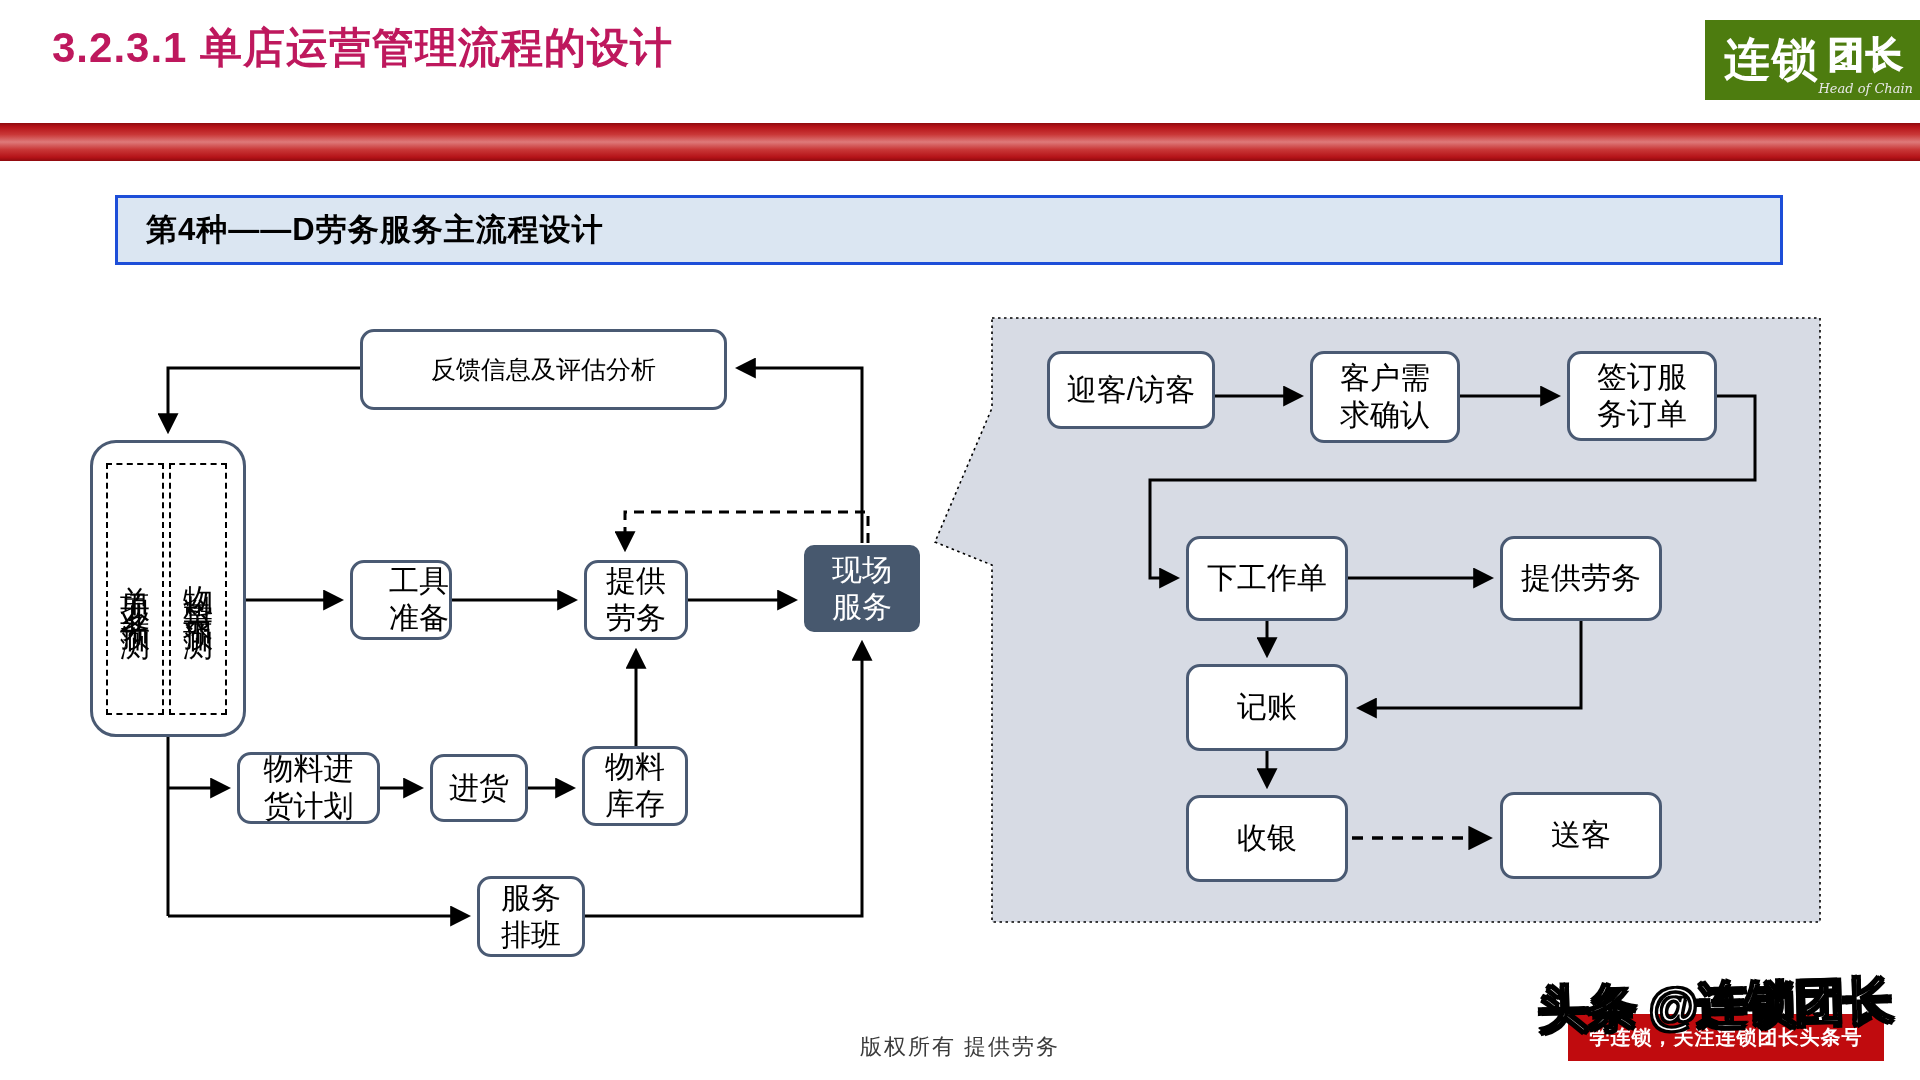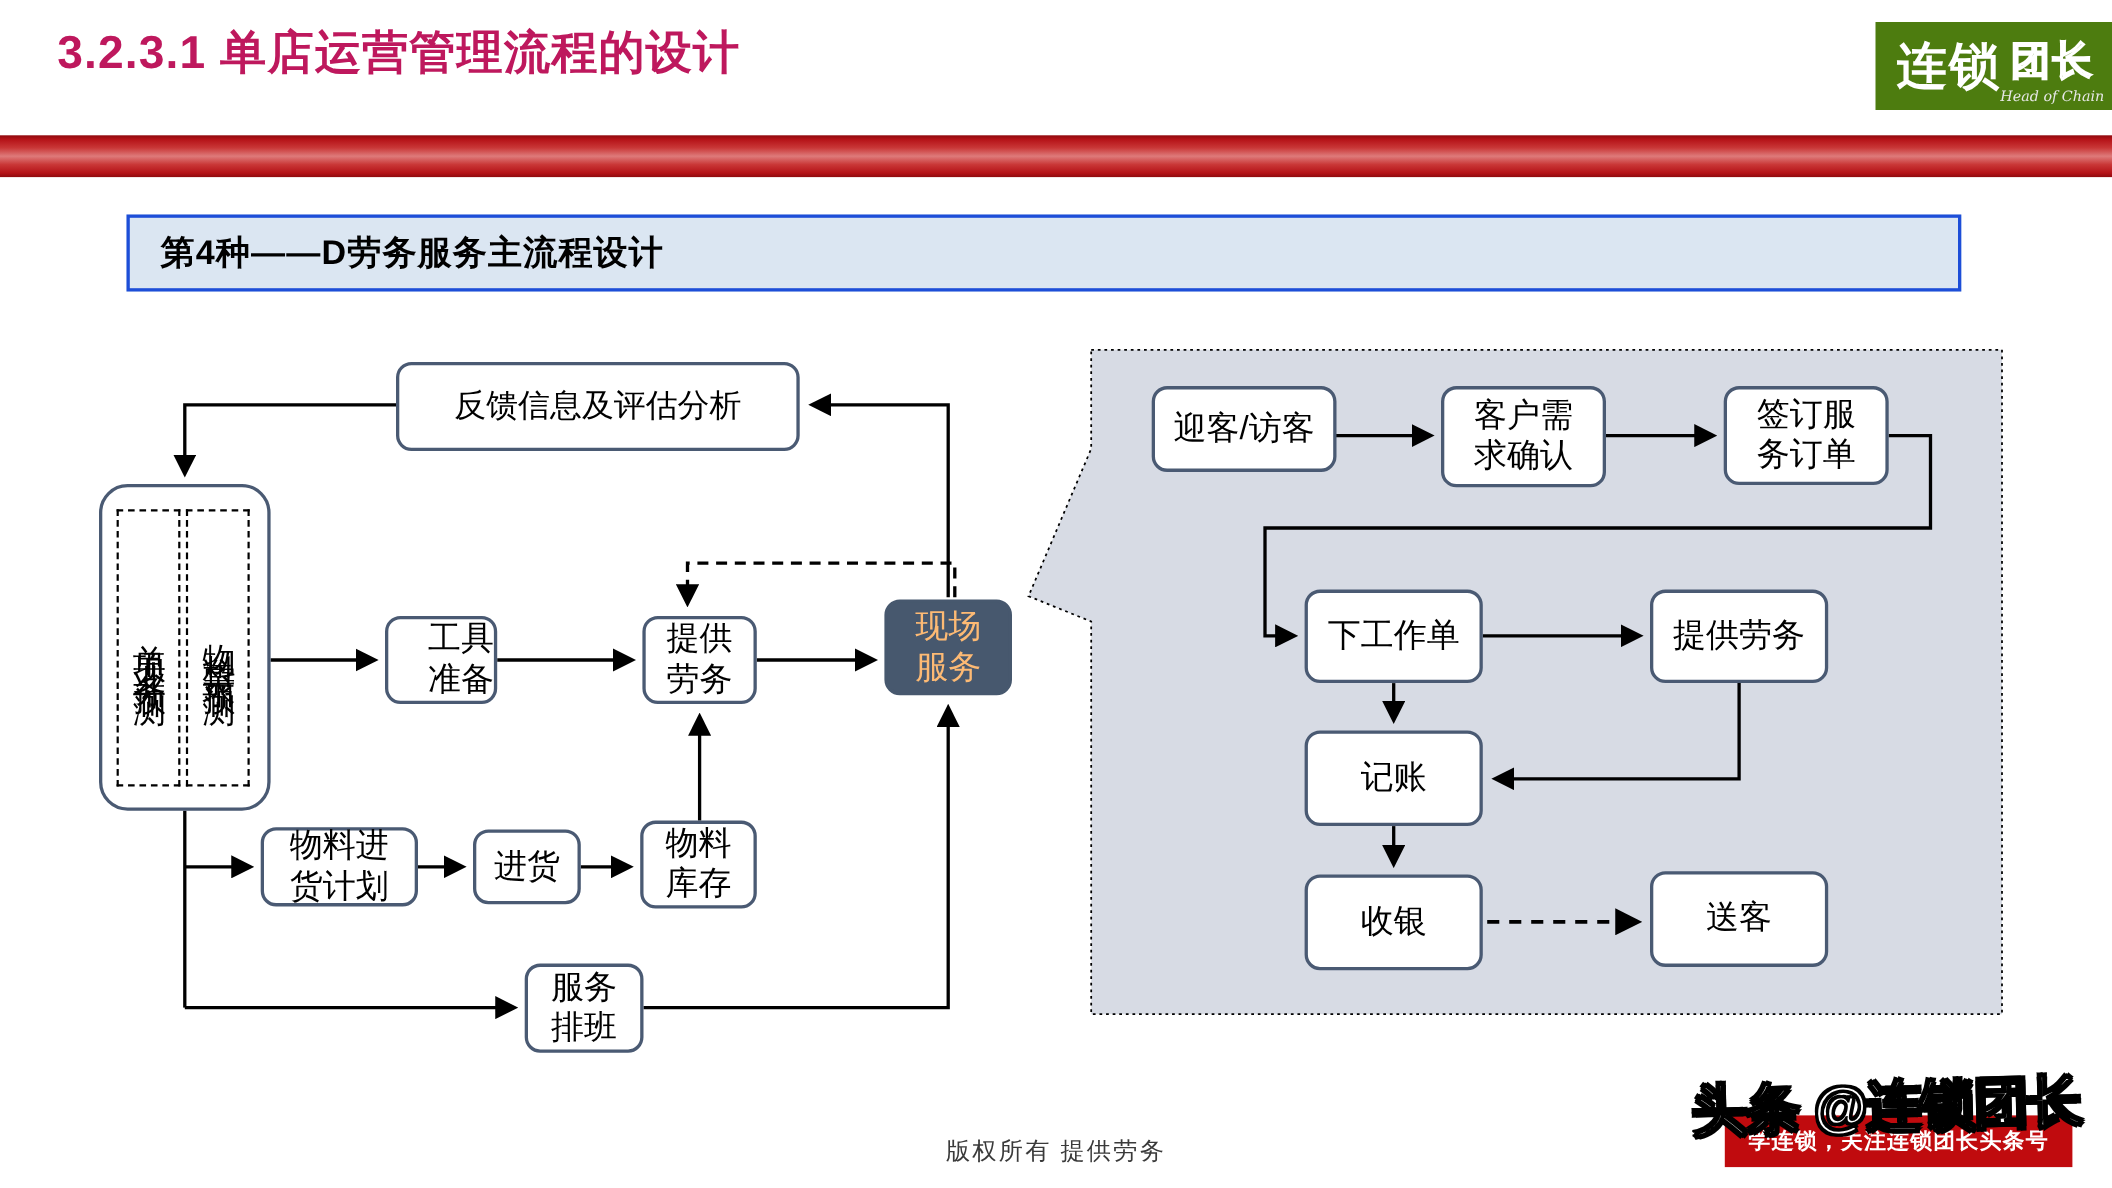--- a/index.html
+++ b/index.html
@@ -44,21 +44,21 @@
   }
   
   #diagram{position:absolute;left:0;top:280px;width:1920px;height:700px;}
   #diagram svg{position:absolute;left:0;top:0;}
   .node{
     position:absolute;box-sizing:border-box;
     background:#fff;border:3px solid #4a5a73;border-radius:14px;
     display:flex;align-items:center;justify-content:center;text-align:center;
     font-size:30px;line-height:1.22;white-space:pre-line;color:#000;
   }
-  .node.dark{background:#47586E;border-color:#47586E;color:#fdba74;}
+  .node.dark{background:#47586E;border-color:#47586E;color:#ffffff;border-radius:10px;}
   .node.tall{border-radius:26px;}
   .vcol{
     position:absolute;box-sizing:border-box;border:2.5px dashed #000;
     display:flex;align-items:center;justify-content:center;
     writing-mode:vertical-lr;text-orientation:upright;
     font-size:30px;letter-spacing:9px;line-height:1;
   }
   
   .footer-note{
     position:absolute;left:0;top:1032px;width:1920px;text-align:center;
@@ -130,21 +130,21 @@
       <path d="M1717,116 H1755 V200 H1150 V298 H1176" marker-end="url(#arr)"></path>
       <path d="M1348,298 H1490" marker-end="url(#arr)"></path>
       <path d="M1267,341 V374" marker-end="url(#arr)"></path>
       <path d="M1581,341 V428 H1360" marker-end="url(#arr)"></path>
       <path d="M1267,471 V505" marker-end="url(#arr)"></path>
     </g>
 
     <path d="M1352,558 H1488" stroke="#000" stroke-width="3.5" fill="none" stroke-dasharray="11 9" marker-end="url(#arr)"></path>
   </svg>
 
-  <div class="node" style="left:360px;top:49px;width:367px;height:81px;font-size:29px;">反馈信息及评估分析</div>
+  <div class="node" style="left:360px;top:49px;width:367px;height:81px;font-size:25px;">反馈信息及评估分析</div>
 
   <div class="node tall" style="left:90px;top:160px;width:156px;height:297px;">
     <div class="vcol" style="left:13px;top:20px;width:58px;height:252px;">单项业务预测</div>
     <div class="vcol" style="left:76px;top:20px;width:58px;height:252px;">物料需求预测</div>
   </div>
 
   <div class="node" style="left:350px;top:280px;width:102px;height:80px;padding-left:36px;">工具
 准备</div>
   <div class="node" style="left:584px;top:280px;width:104px;height:80px;">提供
 劳务</div>

